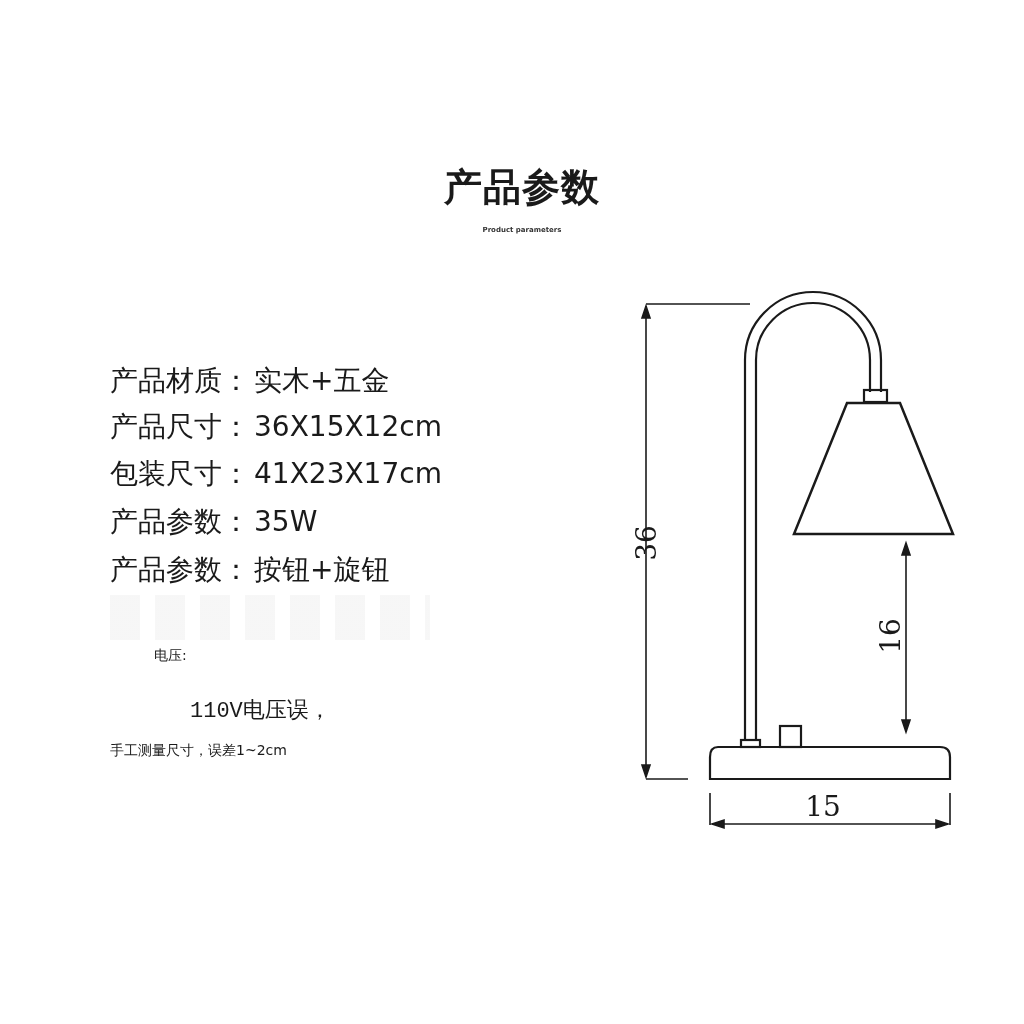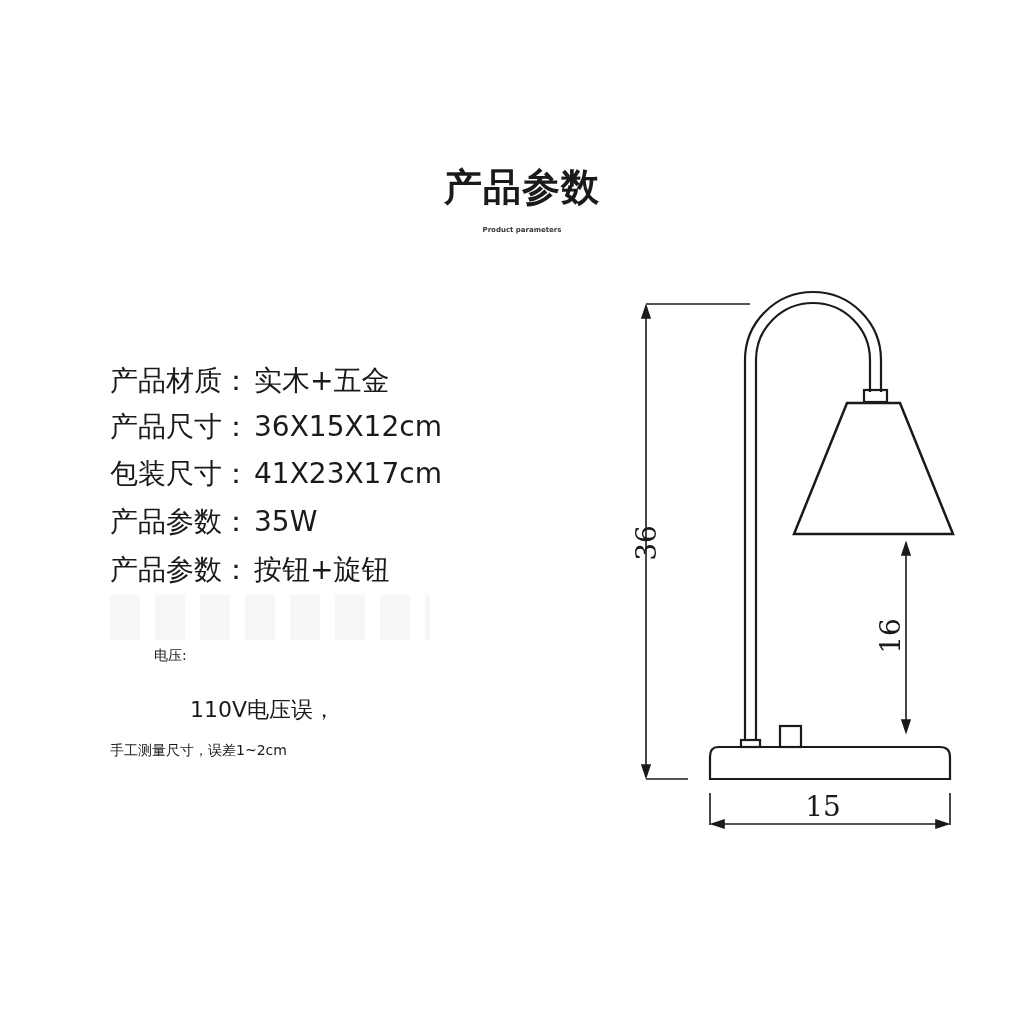--- a/index.html
+++ b/index.html
@@ -13,21 +13,21 @@
     .spec .lbl { display: inline-block; }
     .spec .val { display: inline-block; margin-left: 4px; }
     .row1 { top: 362px; }
     .row2 { top: 408px; text-align: right; }
     .row3 { top: 455px; }
     .row4 { top: 503px; }
     .row5 { top: 551px; }
     .faint { position: absolute; left: 110px; top: 595px; width: 320px; height: 45px;
              background: repeating-linear-gradient(90deg, rgba(200,200,200,0.25) 0 30px, rgba(255,255,255,0) 30px 45px); opacity: 0.6; }
     .voltage-label { position: absolute; left: 110px; top: 647px; font-size: 14px; margin-left: 44px; }
-    .voltage-val { position: absolute; left: 190px; top: 695px; font-size: 22px; }
+    .voltage-val { position: absolute; left: 190px; top: 695px; font-size: 22px; font-family: Liberation Mono, monospace; }
     .note { position: absolute; left: 110px; top: 742px; font-size: 14px; white-space: nowrap; }
     svg.lamp { position: absolute; left: 0; top: 0; }
     .dim { font-family: "DejaVu Serif", "Liberation Serif", serif; font-size: 28px; fill: #1a1a1a; }
   </style>
 </head>
 <body>
 
 <div class="title">产品参数</div>
 <div class="subtitle">Product parameters</div>
 

